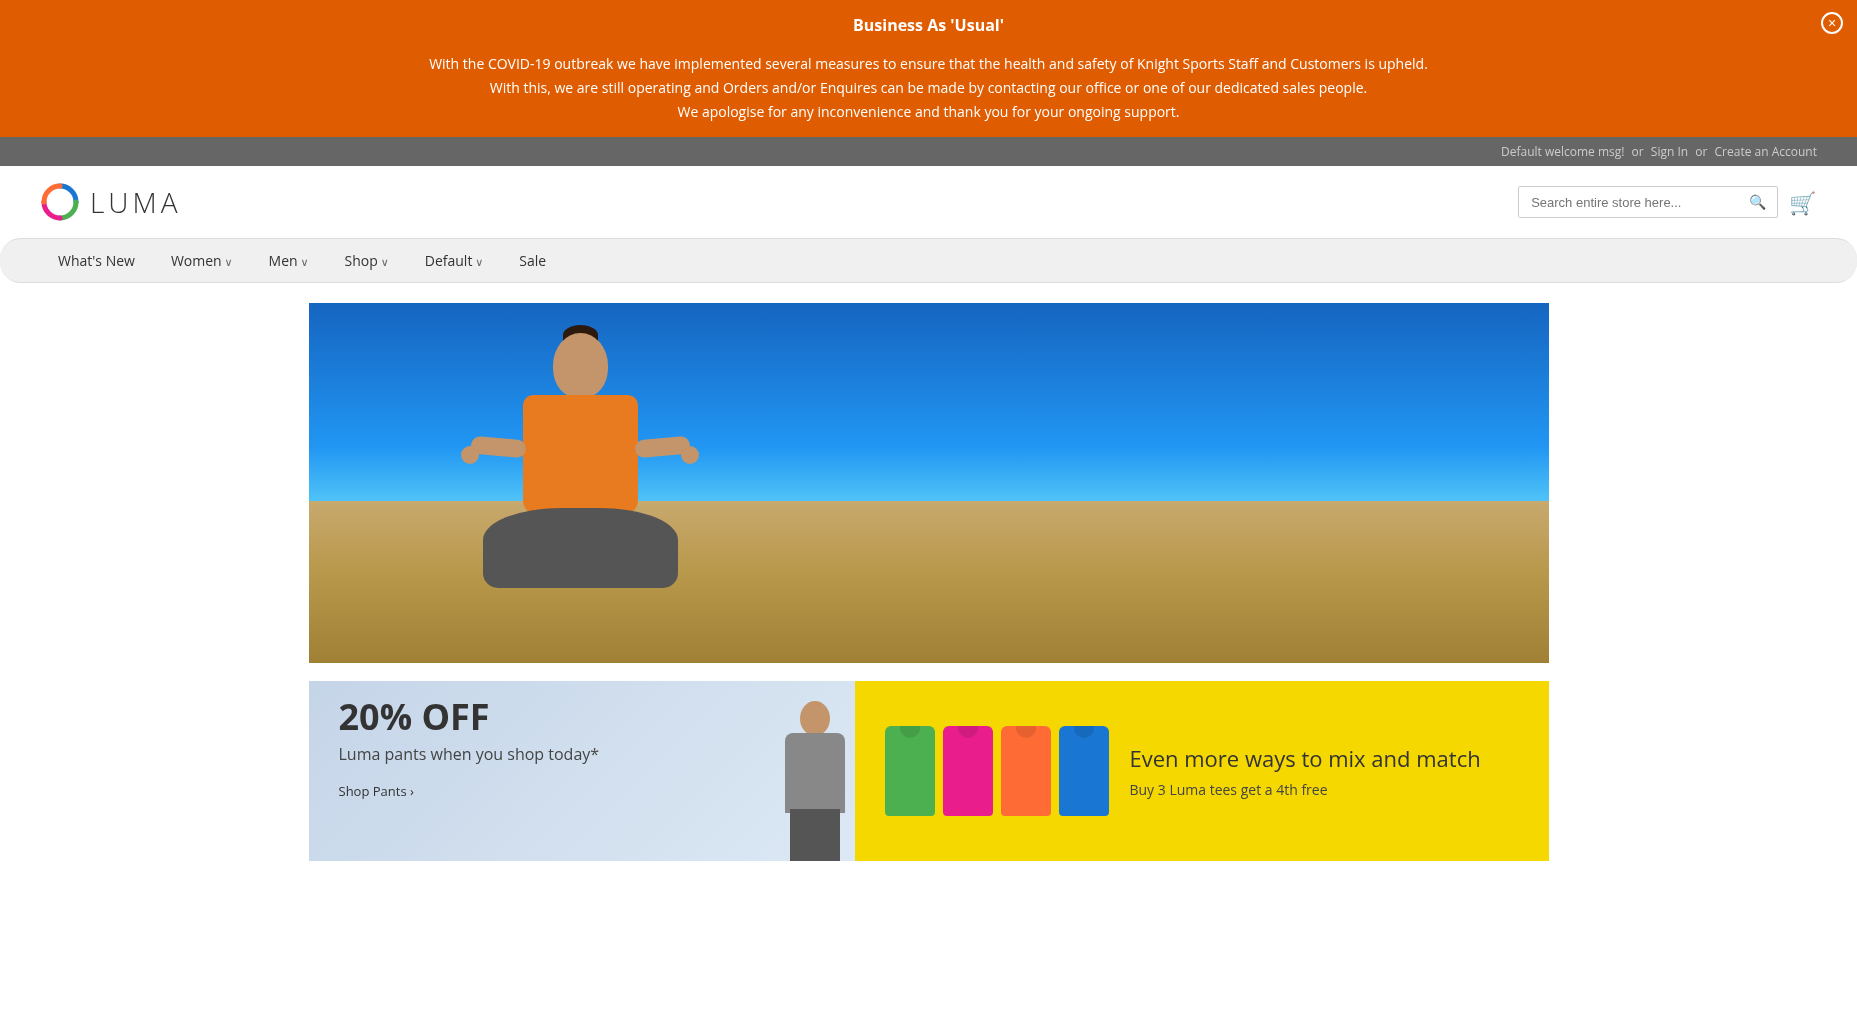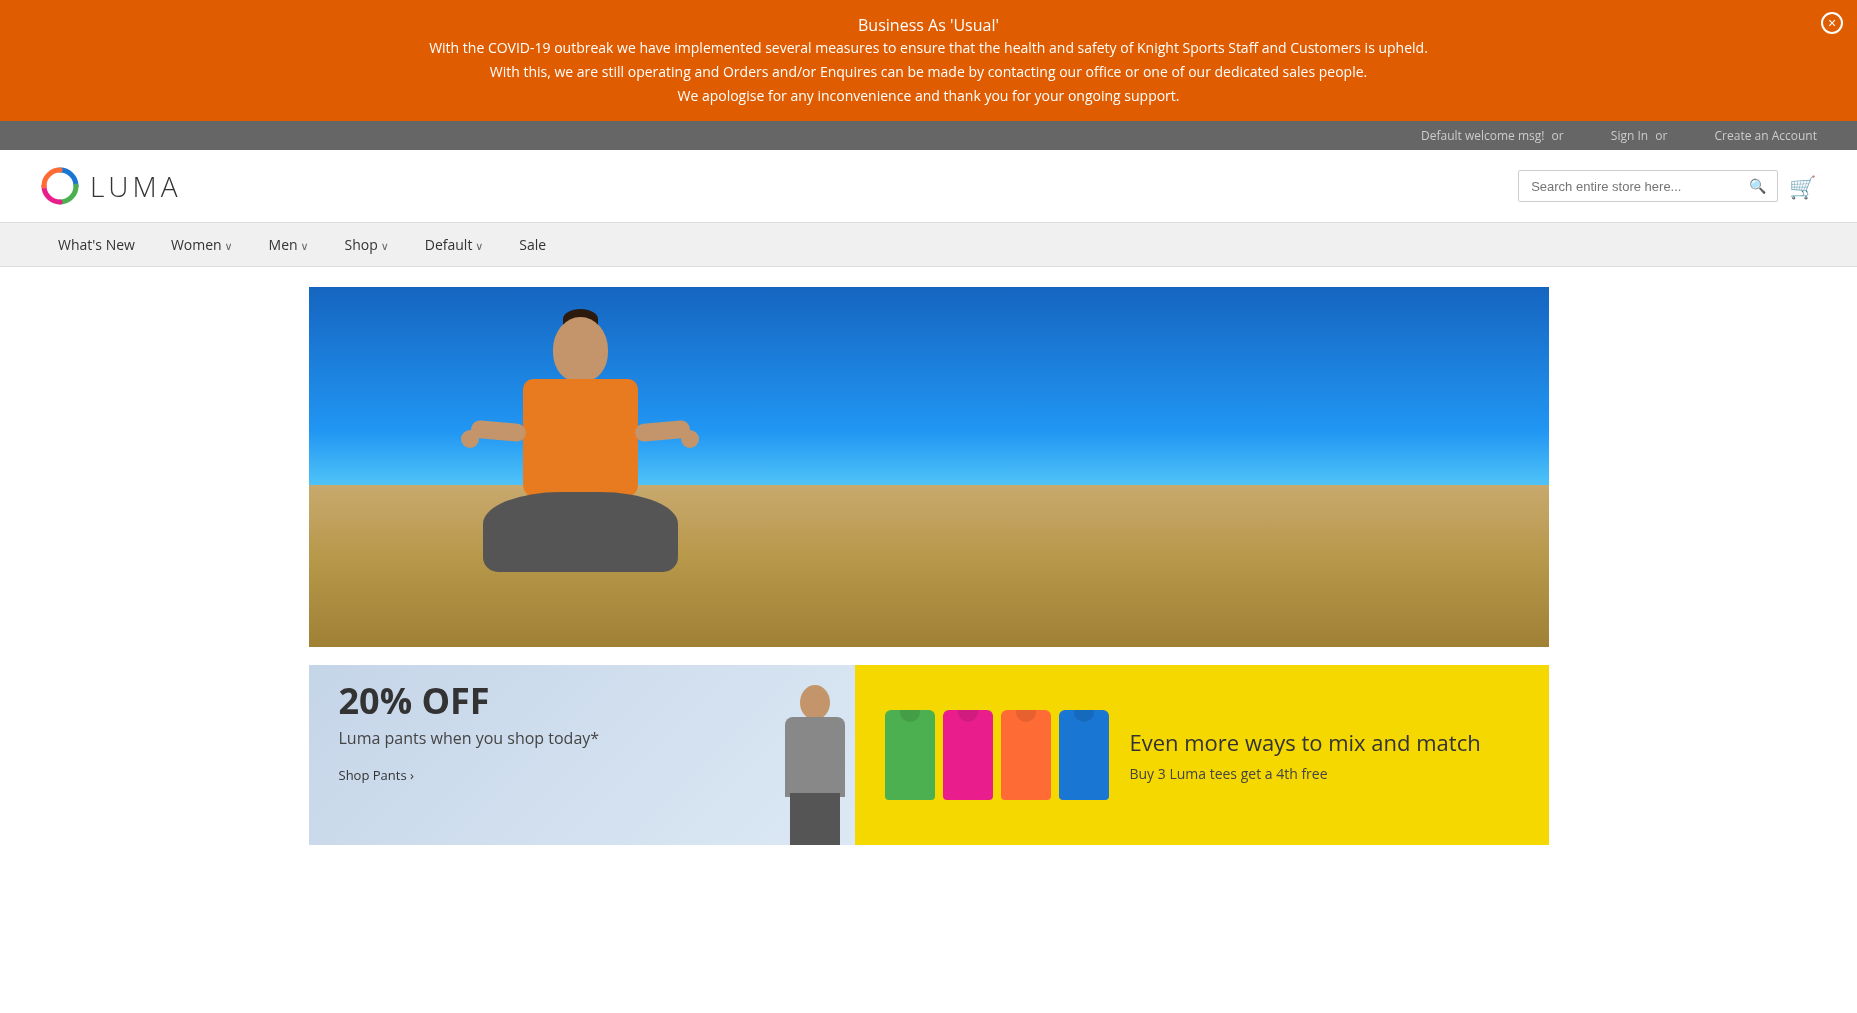--- a/index.html
+++ b/index.html
@@ -24,41 +24,40 @@
       background: transparent;
       color: #fff;
       font-size: 14px;
       cursor: pointer;
       display: flex;
       align-items: center;
       justify-content: center;
       line-height: 1;
     }
     .alert-banner .title {
-      font-weight: 400;
+      font-weight: 700;
       font-size: 16px;
-      margin-bottom: 0;
+      margin-bottom: 16px;
     }
     .alert-banner .body-text {
       font-size: 14px;
       line-height: 1.7;
     }
 
     
     .top-bar {
       background: #666;
       color: #ccc;
       font-size: 12px;
       text-align: right;
       padding: 6px 40px;
     }
     .top-bar a {
       color: #ccc;
       text-decoration: none;
-      margin-left: 40px;
     }
     .top-bar .separator { margin: 0 4px; }
 
     
     .header {
       display: flex;
       align-items: center;
       justify-content: space-between;
       padding: 16px 40px;
       background: #fff;
@@ -114,20 +113,21 @@
       cursor: pointer;
       position: relative;
     }
 
     
     .nav {
       background: #f0f0f0;
       border-top: 1px solid #ddd;
       border-bottom: 1px solid #ddd;
       padding: 0 40px;
+      border-radius: 21px;
     }
     .nav ul {
       list-style: none;
       display: flex;
       gap: 0;
     }
     .nav ul li a {
       display: block;
       padding: 12px 18px;
       font-size: 14px;

